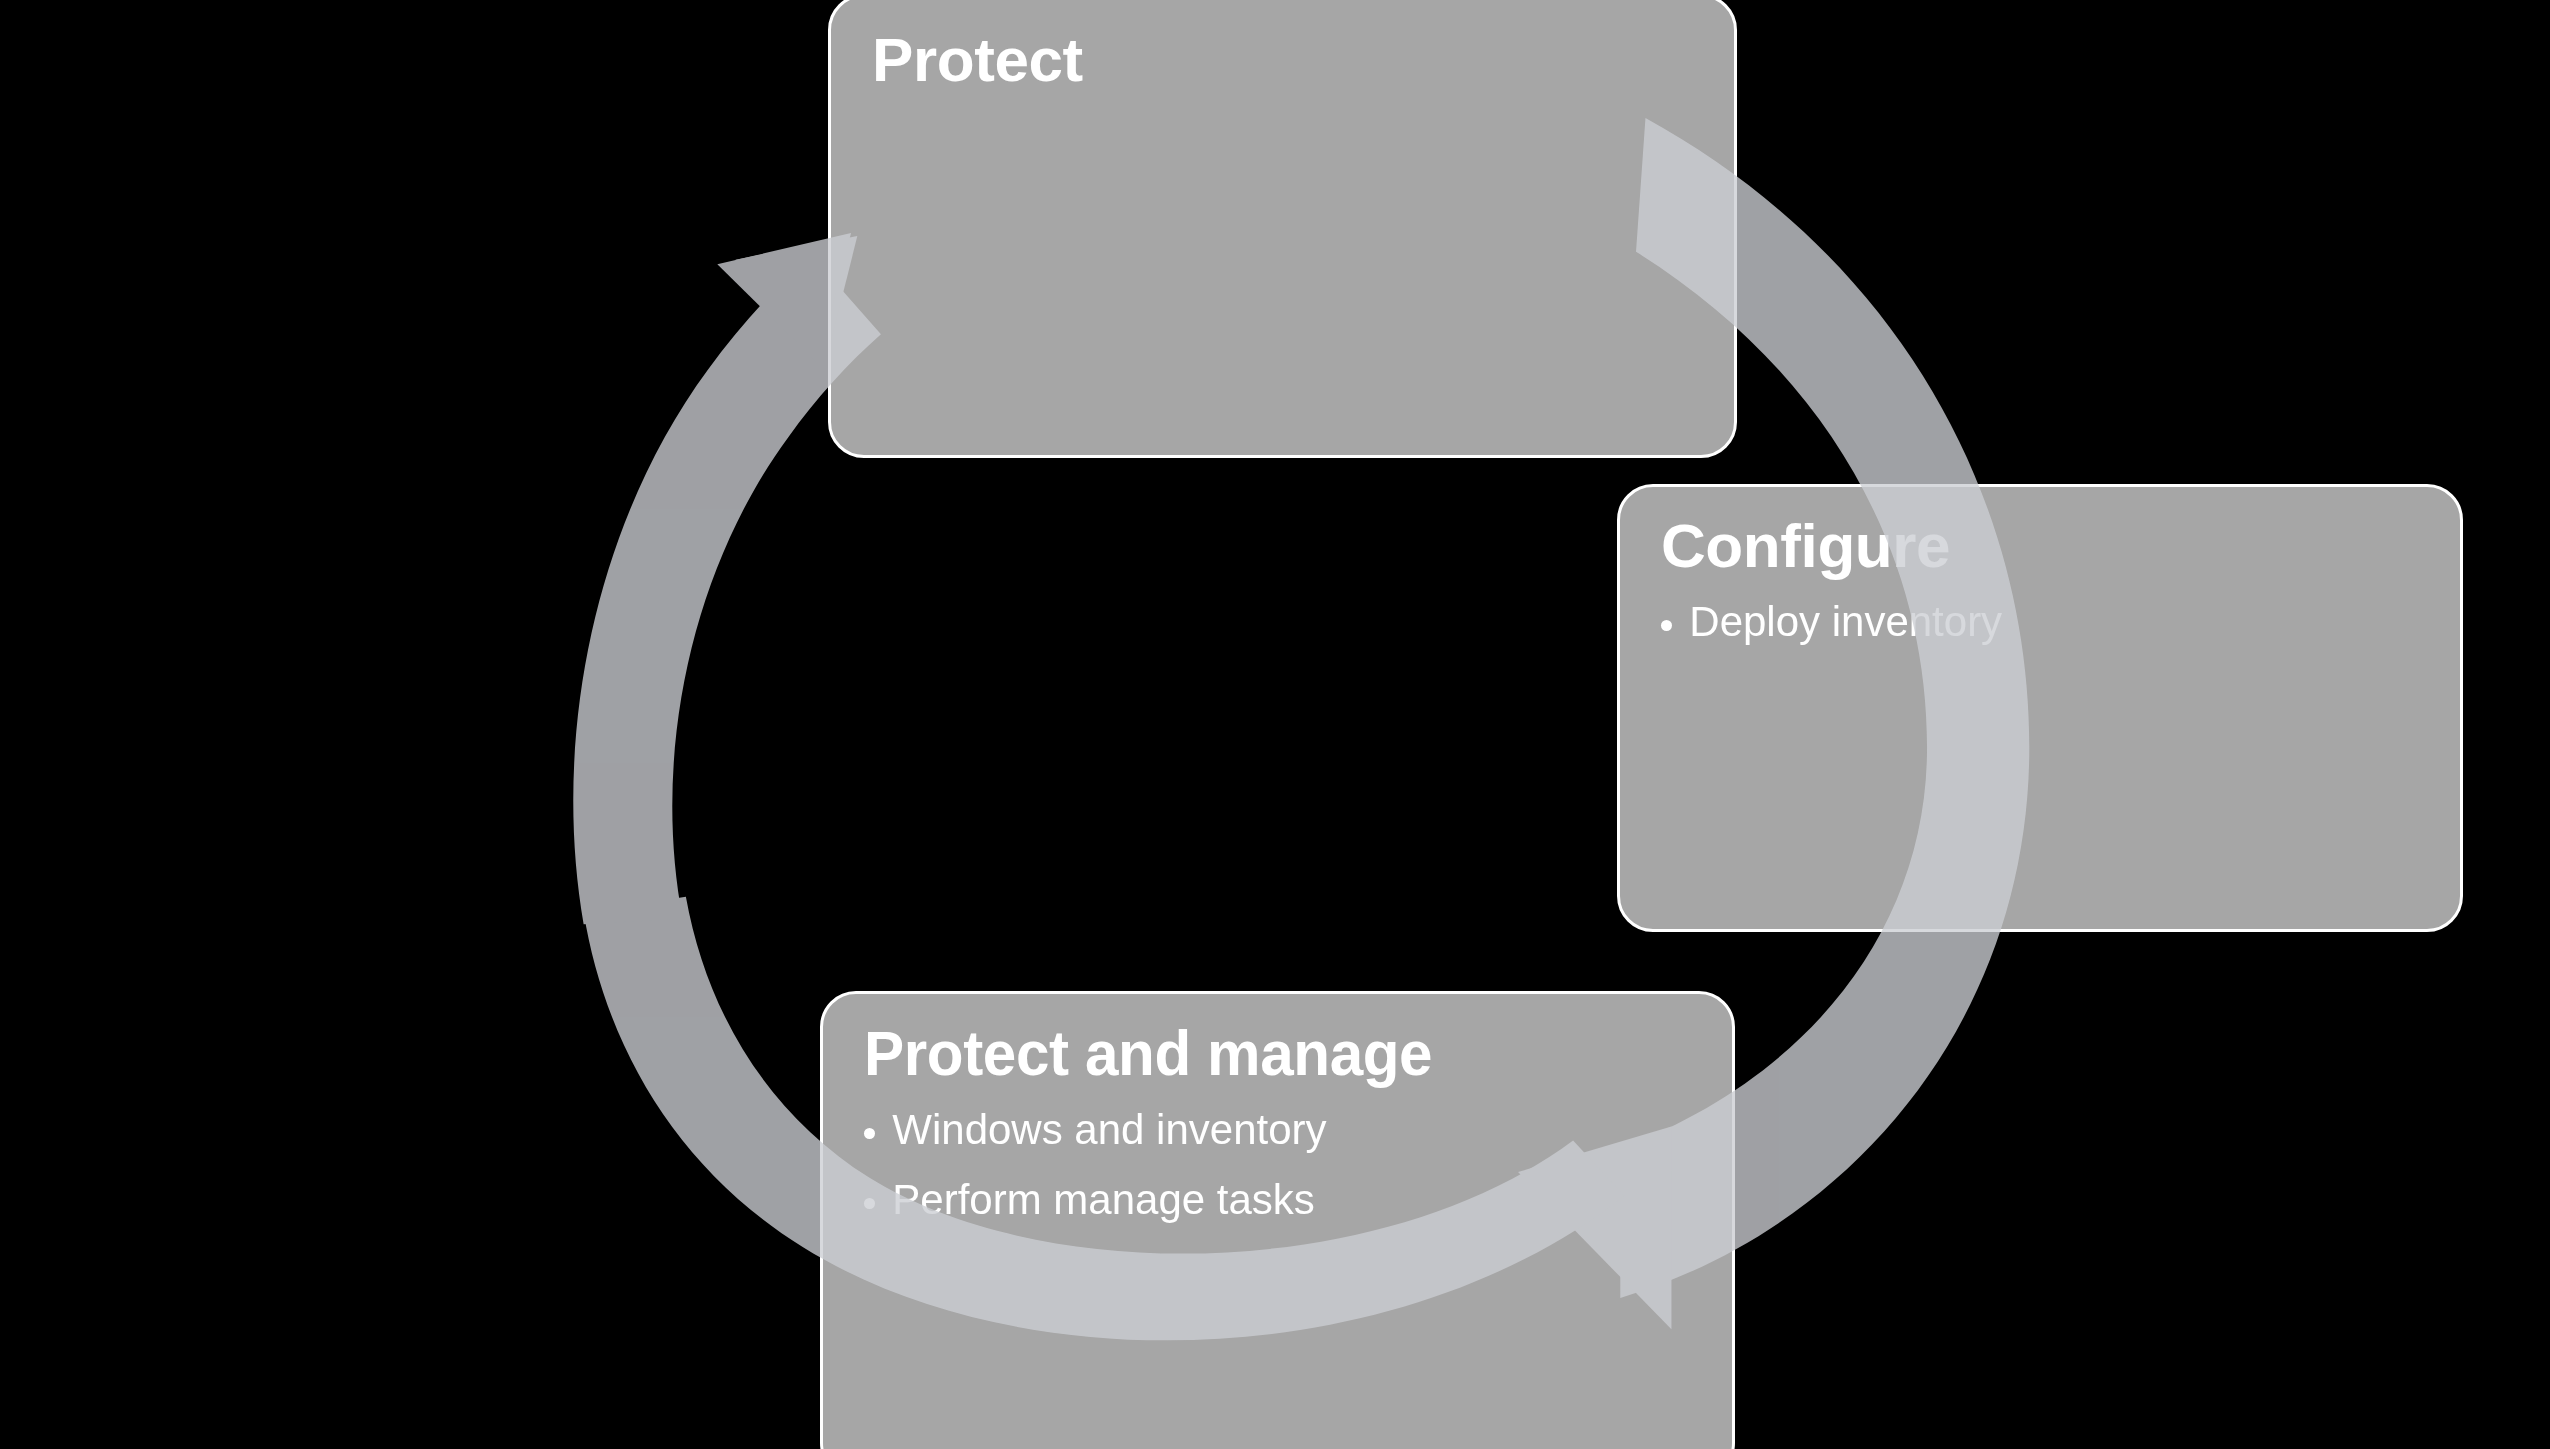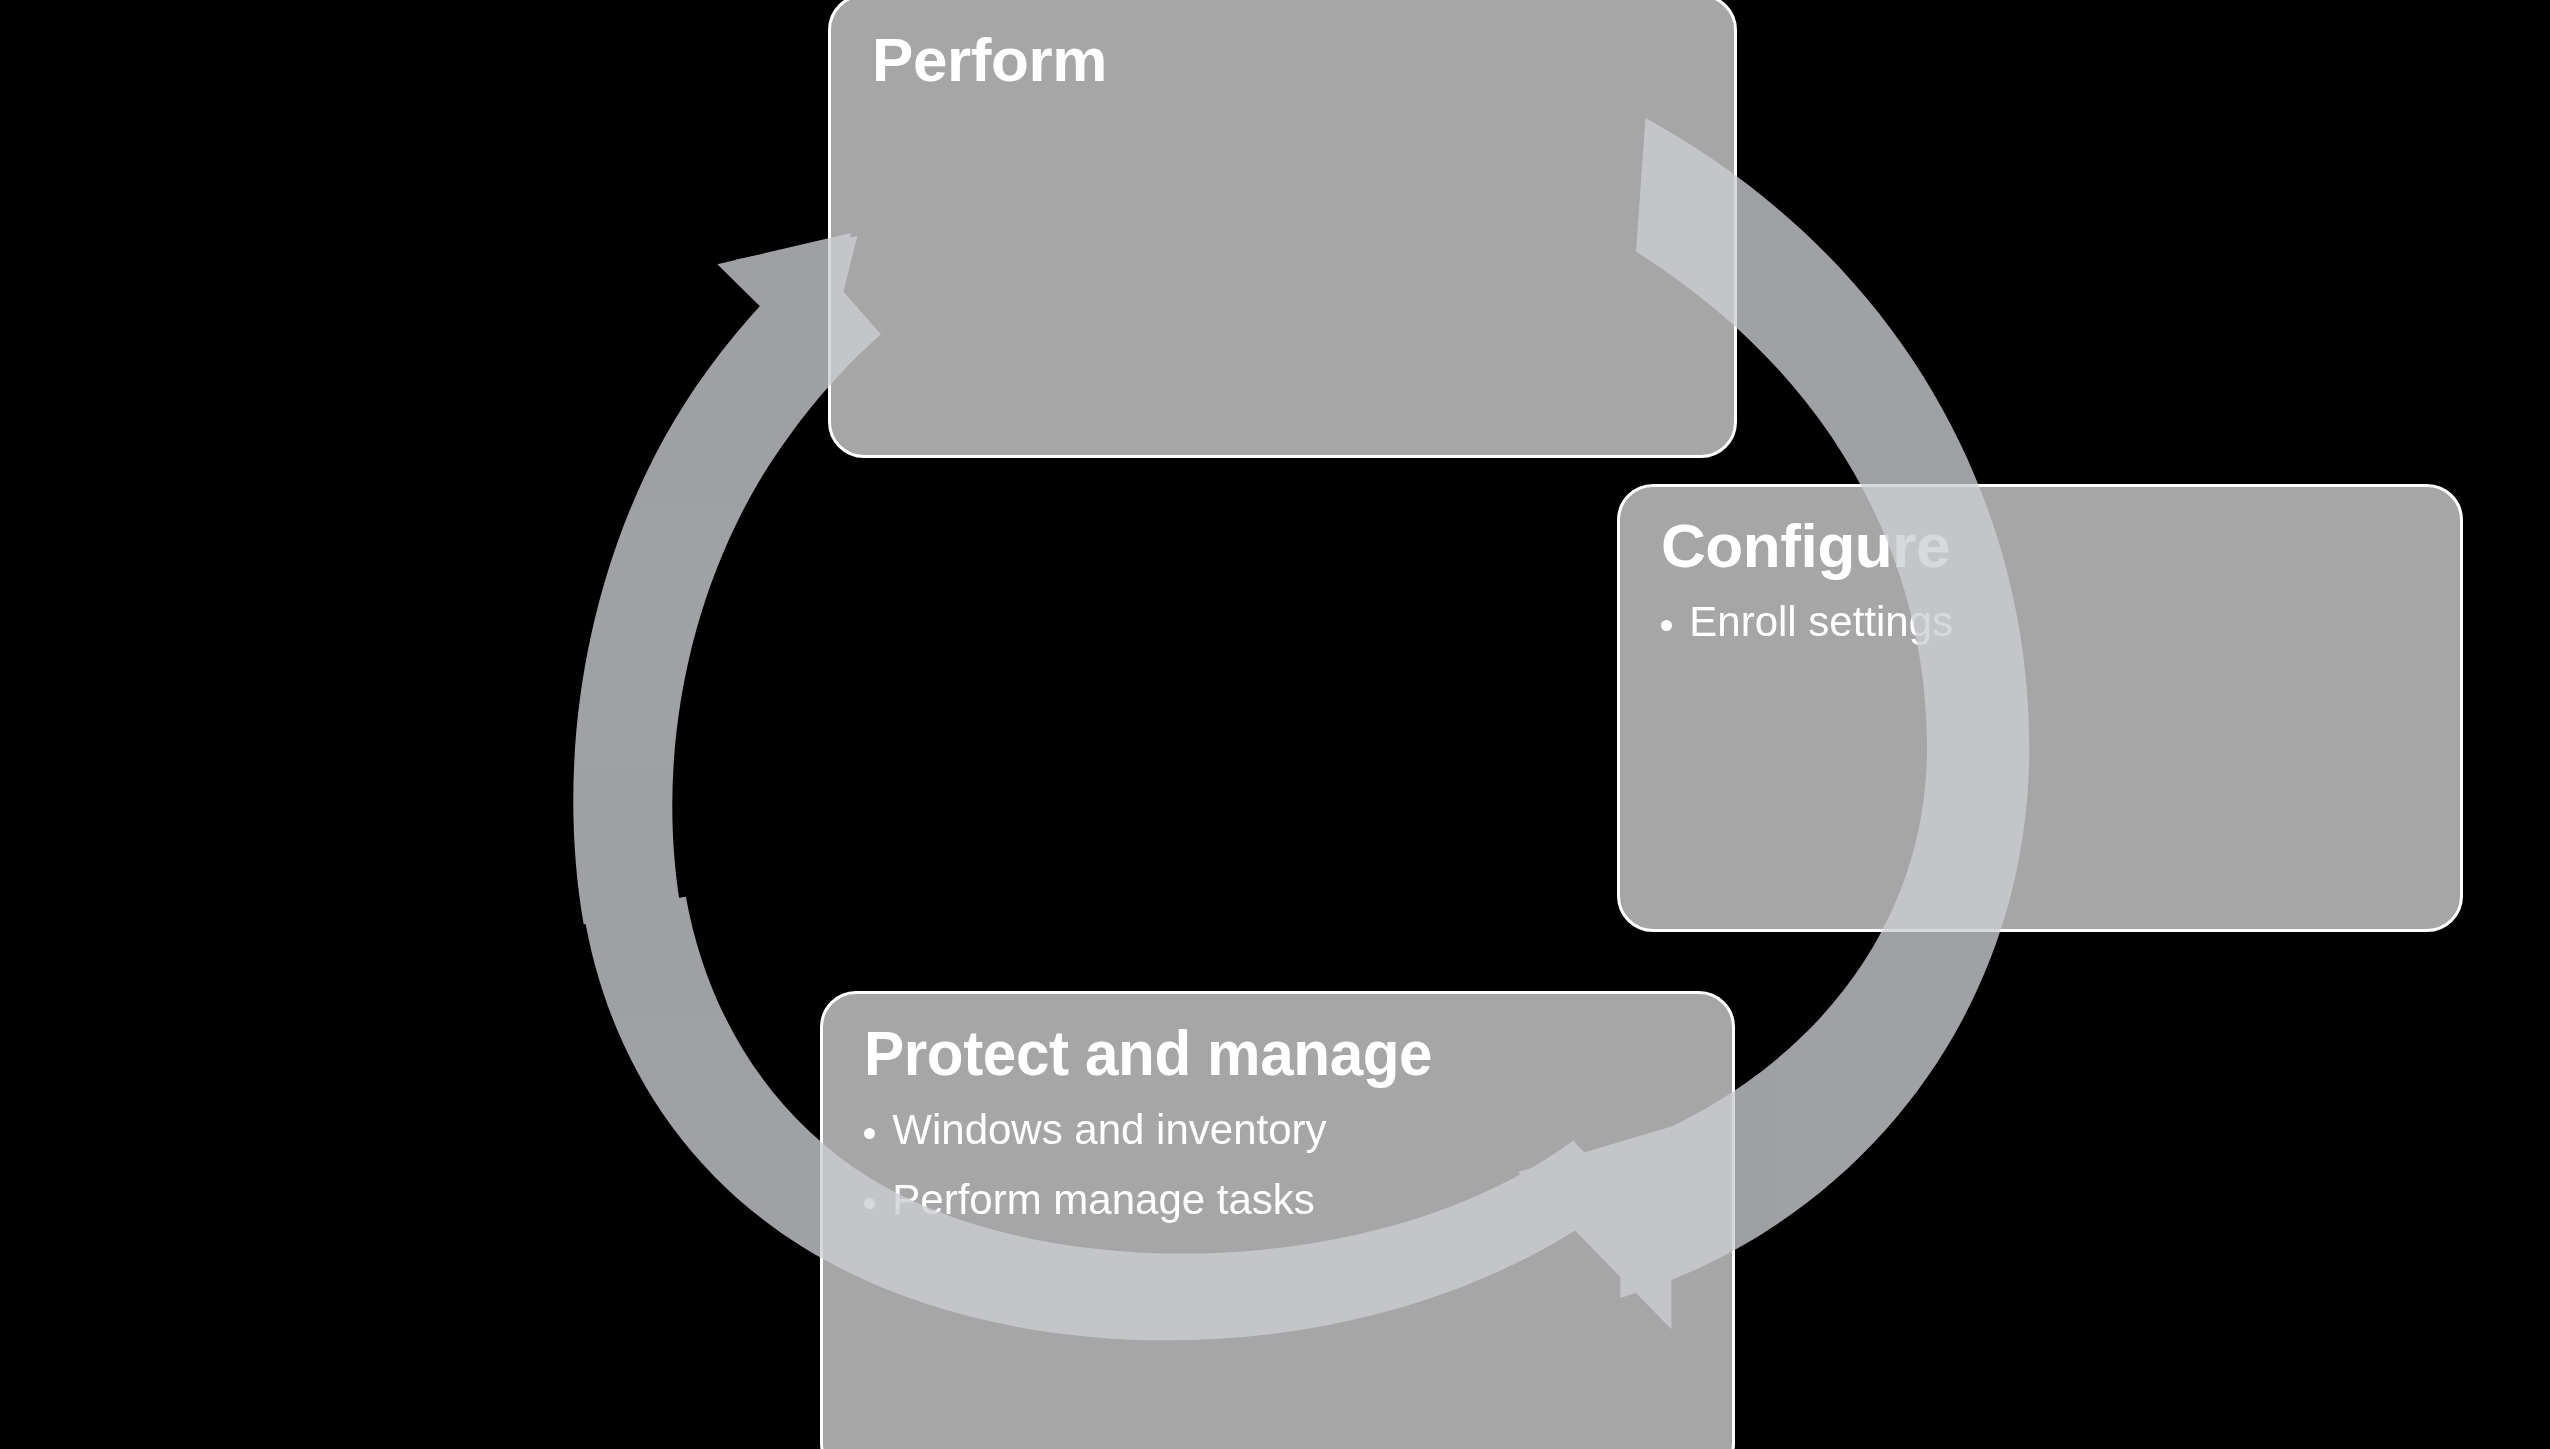--- a/index.html
+++ b/index.html
@@ -116,31 +116,31 @@
     z-index: 3;
   }
 </style>
 </head>
 <body>
 
 <div id="stage">
 
   <div class="card grey" id="card-enroll">
     <div class="card-inner">
-      <div class="card-title">Perform</div>
+      <div class="card-title">Protect</div>
     </div>
   </div>
 
   <div class="card grey" id="card-configure">
     <div class="card-inner">
       <div class="card-title">Configure</div>
       <ul class="bullets">
         <li class="bullet">
           <span class="dot"></span>
-          <span>Enroll settings</span>
+          <span>Deploy inventory</span>
         </li>
       </ul>
     </div>
   </div>
 
   <div class="card grey condensed" id="card-protect">
     <div class="card-inner">
       <div class="card-title">Protect and manage</div>
       <ul class="bullets">
         <li class="bullet tight">

